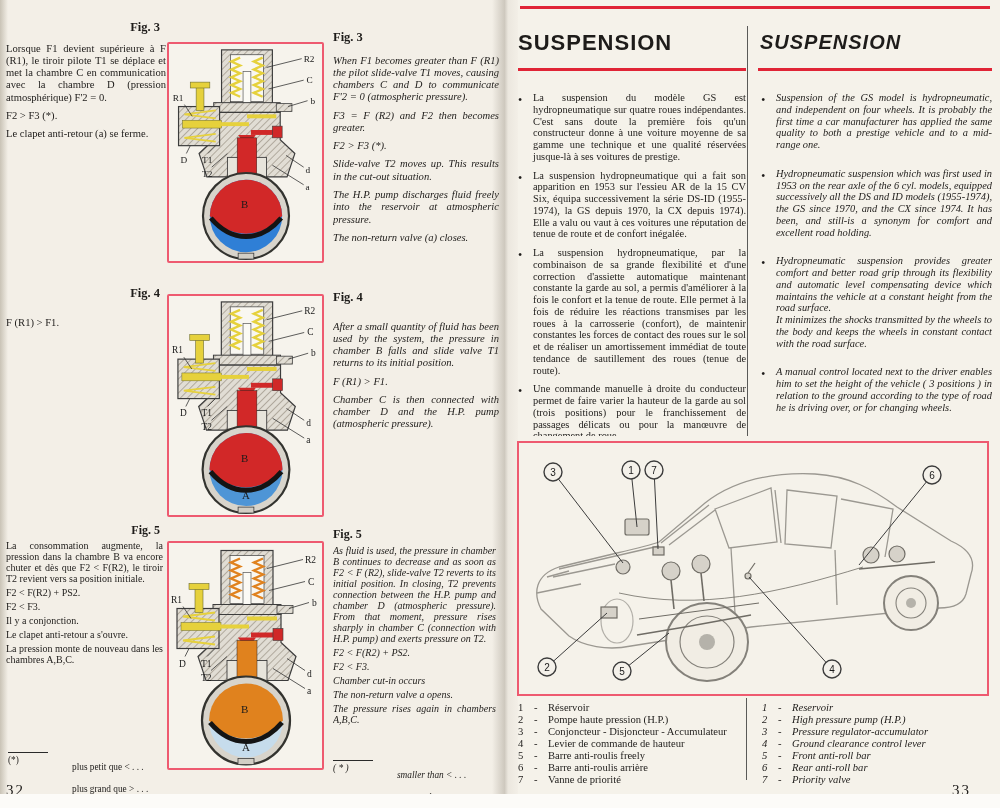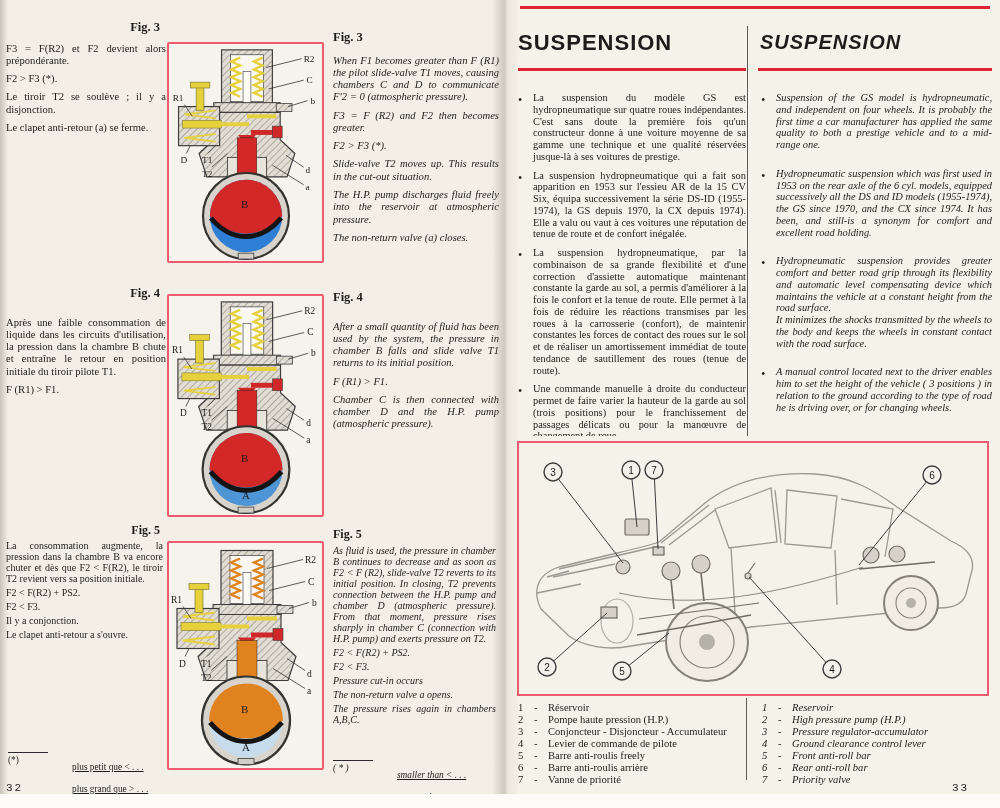--- a/index.html
+++ b/index.html
@@ -17,22 +17,22 @@
   .en-col{font-size:10.6px;line-height:1.16;font-style:italic;}
   .tight p{margin:0 3px 3px 0;}
   .tight{font-size:10px;line-height:1.1;}
   .fig-label-fr{font-weight:bold;font-size:12.5px;text-align:right;padding-right:6px;}
   .fig-label-en{font-weight:bold;font-size:12.5px;font-style:normal;}
   .fig-box{border:2px solid #ee5a70;background:#f6f3ec;border-radius:2px;}
   .fig-box svg{display:block;width:100%;height:100%;}
   
   .footnote{display:flex;font-size:9.3px;line-height:1.3;}
   .footnote .mark{width:40px;border-top:1px solid #2a2a2a;padding-top:1px;}
-  .footnote .fn-lines{padding-left:24px;text-decoration:underline;}
-  .pagenum{font-size:11px;letter-spacing:2px;font-family:Liberation Mono, monospace;}
+  .footnote .fn-lines{padding-left:24px;}
+  .pagenum{font-size:15px;letter-spacing:2px;}
   
   .title-fr{font-family:"Liberation Sans",sans-serif;font-weight:700;font-size:22px;letter-spacing:1px;}
   .title-en{font-family:"Liberation Sans",sans-serif;font-weight:700;font-style:italic;font-size:20px;letter-spacing:1px;}
   .red-rule{background:#e02436;height:3px;}
   .divider{background:#5a5a58;width:1px;}
   .bullets .bullet{display:flex;margin-bottom:7px;}
   .bullets .dot{width:15px;font-size:12px;line-height:1;padding-top:2px;}
   .bullets p{flex:1;margin:0;text-align:justify;white-space:pre-line;}
   #fr-bullets{font-size:10.4px;line-height:1.13;}
   #en-bullets{font-size:10.4px;line-height:1.13;font-style:italic;}
@@ -50,23 +50,22 @@
 </head>
 <body>
 
 <div id="spread">
   <div class="abs" id="right-page-tint"></div>
   <div class="abs" id="left-edge"></div>
 
   <div class="abs fr-col" style="left:6px;top:20px;width:160px;height:254px;overflow:hidden;">
     <div class="fig-label-fr">Fig. 3</div>
     <div class="paras" style="margin-top:8px;">
-        <p>F3 = F(R2) et F2 devient alors prépondérante.</p>
+        <p>Lorsque F1 devient supérieure à F (R1), le tiroir pilote T1 se déplace et met la chambre C en communication avec la chambre D (pression atmosphérique) F'2 = 0.</p>
         <p>F2 &gt; F3 (*).</p>
-        <p>Le tiroir T2 se soulève ; il y a disjonction.</p>
         <p>Le clapet anti-retour (a) se ferme.</p>
       </div>
   </div>
   <div class="abs fig-box" style="left:167px;top:42px;width:153px;height:217px;">
     <div class="valve" style="width:100%;height:100%;">
         <svg viewBox="0 0 153 222" xmlns="http://www.w3.org/2000/svg" font-family="Liberation Serif,serif">
   <defs>
             <pattern id="hfig3" width="5" height="5" patternUnits="userSpaceOnUse" patternTransform="rotate(45)">
     <rect width="5" height="5" fill="#e1ddd4"></rect>
               <line x1="0" y1="0" x2="0" y2="5" stroke="#958d7f" stroke-width="1.3"></line>
@@ -140,21 +139,20 @@
         <p>F2 &gt; F3 (*).</p>
         <p>Slide-valve T2 moves up. This results in the cut-out situation.</p>
         <p>The H.P. pump discharges fluid freely into the reservoir at atmospheric pressure.</p>
         <p>The non-return valve (a) closes.</p>
       </div>
   </div>
 
   <div class="abs fr-col" style="left:6px;top:286px;width:160px;height:232px;overflow:hidden;">
     <div class="fig-label-fr">Fig. 4</div>
     <div class="paras" style="margin-top:16px;">
-        <p>Après une faible consommation de liquide dans les circuits d'utilisation, la pression dans la chambre B chute et entraîne le retour en position initiale du tiroir pilote T1.</p>
         <p>F (R1)  &gt;  F1.</p>
       </div>
   </div>
   <div class="abs fig-box" style="left:167px;top:294px;width:153px;height:219px;">
     <div class="valve" style="width:100%;height:100%;">
         <svg viewBox="0 0 153 222" xmlns="http://www.w3.org/2000/svg" font-family="Liberation Serif,serif">
   <defs>
             <pattern id="hfig4" width="5" height="5" patternUnits="userSpaceOnUse" patternTransform="rotate(45)">
     <rect width="5" height="5" fill="#e1ddd4"></rect>
               <line x1="0" y1="0" x2="0" y2="5" stroke="#958d7f" stroke-width="1.3"></line>
@@ -230,20 +228,21 @@
   </div>
 
   <div class="abs fr-col tight" style="left:6px;top:524px;width:160px;height:224px;overflow:hidden;">
     <div class="fig-label-fr" style="font-size:12px;">Fig. 5</div>
     <div class="paras" style="margin-top:3px;">
         <p>La consommation augmente, la pression dans la chambre B va encore chuter et dès que F2 &lt; F(R2), le tiroir T2 revient vers sa position initiale.</p>
         <p>F2 &lt; F(R2) + PS2.</p>
         <p>F2 &lt; F3.</p>
         <p>Il y a conjonction.</p>
         <p>Le clapet anti-retour a s'ouvre.</p>
+        <p>La pression monte de nouveau dans les chambres A,B,C.</p>
       </div>
   </div>
   <div class="abs fig-box" style="left:167px;top:541px;width:153px;height:225px;">
     <div class="valve" style="width:100%;height:100%;">
         <svg viewBox="0 0 153 222" xmlns="http://www.w3.org/2000/svg" font-family="Liberation Serif,serif">
   <defs>
             <pattern id="hfig5" width="5" height="5" patternUnits="userSpaceOnUse" patternTransform="rotate(45)">
     <rect width="5" height="5" fill="#e1ddd4"></rect>
               <line x1="0" y1="0" x2="0" y2="5" stroke="#958d7f" stroke-width="1.3"></line>
             </pattern>
@@ -307,21 +306,21 @@
   </g>
         </svg>
       </div>
   </div>
   <div class="abs en-col tight" style="left:333px;top:528px;width:166px;height:228px;overflow:hidden;">
     <div class="fig-label-en" style="font-size:12px;">Fig. 5</div>
     <div class="paras" style="margin-top:4px;">
         <p>As fluid is used, the pressure in chamber B continues to decrease and as soon as F2 &lt; F (R2), slide-valve T2 reverts to its initial position. In closing, T2 prevents connection between the H.P. pump and chamber D (atmospheric pressure). From that moment, pressure rises sharply in chamber C (connection with H.P. pump) and exerts pressure on T2.</p>
         <p>F2 &lt; F(R2) + PS2.</p>
         <p>F2 &lt; F3.</p>
-        <p>Pressure cut-in occurs</p>
+        <p>Chamber cut-in occurs</p>
         <p>The non-return valve a opens.</p>
         <p>The pressure rises again in chambers A,B,C.</p>
       </div>
   </div>
 
   <div class="abs footnote" style="left:8px;top:752px;width:200px;">
     <div class="mark">(*)</div>
     <div class="fn-lines">
         <p>plus petit que  &lt; . . .</p>
         <p>plus grand que  &gt; . . .</p>
@@ -480,21 +479,21 @@
         <span class="lbl">Pompe haute pression (H.P.)</span>
       </div>
       <div class="row">
         <span class="num">3</span>
         <span class="dash">-</span>
         <span class="lbl">Conjoncteur - Disjoncteur - Accumulateur</span>
       </div>
       <div class="row">
         <span class="num">4</span>
         <span class="dash">-</span>
-        <span class="lbl">Levier de commande de pilote</span>
+        <span class="lbl">Levier de commande de hauteur</span>
       </div>
       <div class="row">
         <span class="num">5</span>
         <span class="dash">-</span>
         <span class="lbl">Barre anti-roulis freely</span>
       </div>
       <div class="row">
         <span class="num">6</span>
         <span class="dash">-</span>
         <span class="lbl">Barre anti-roulis arrière</span>

